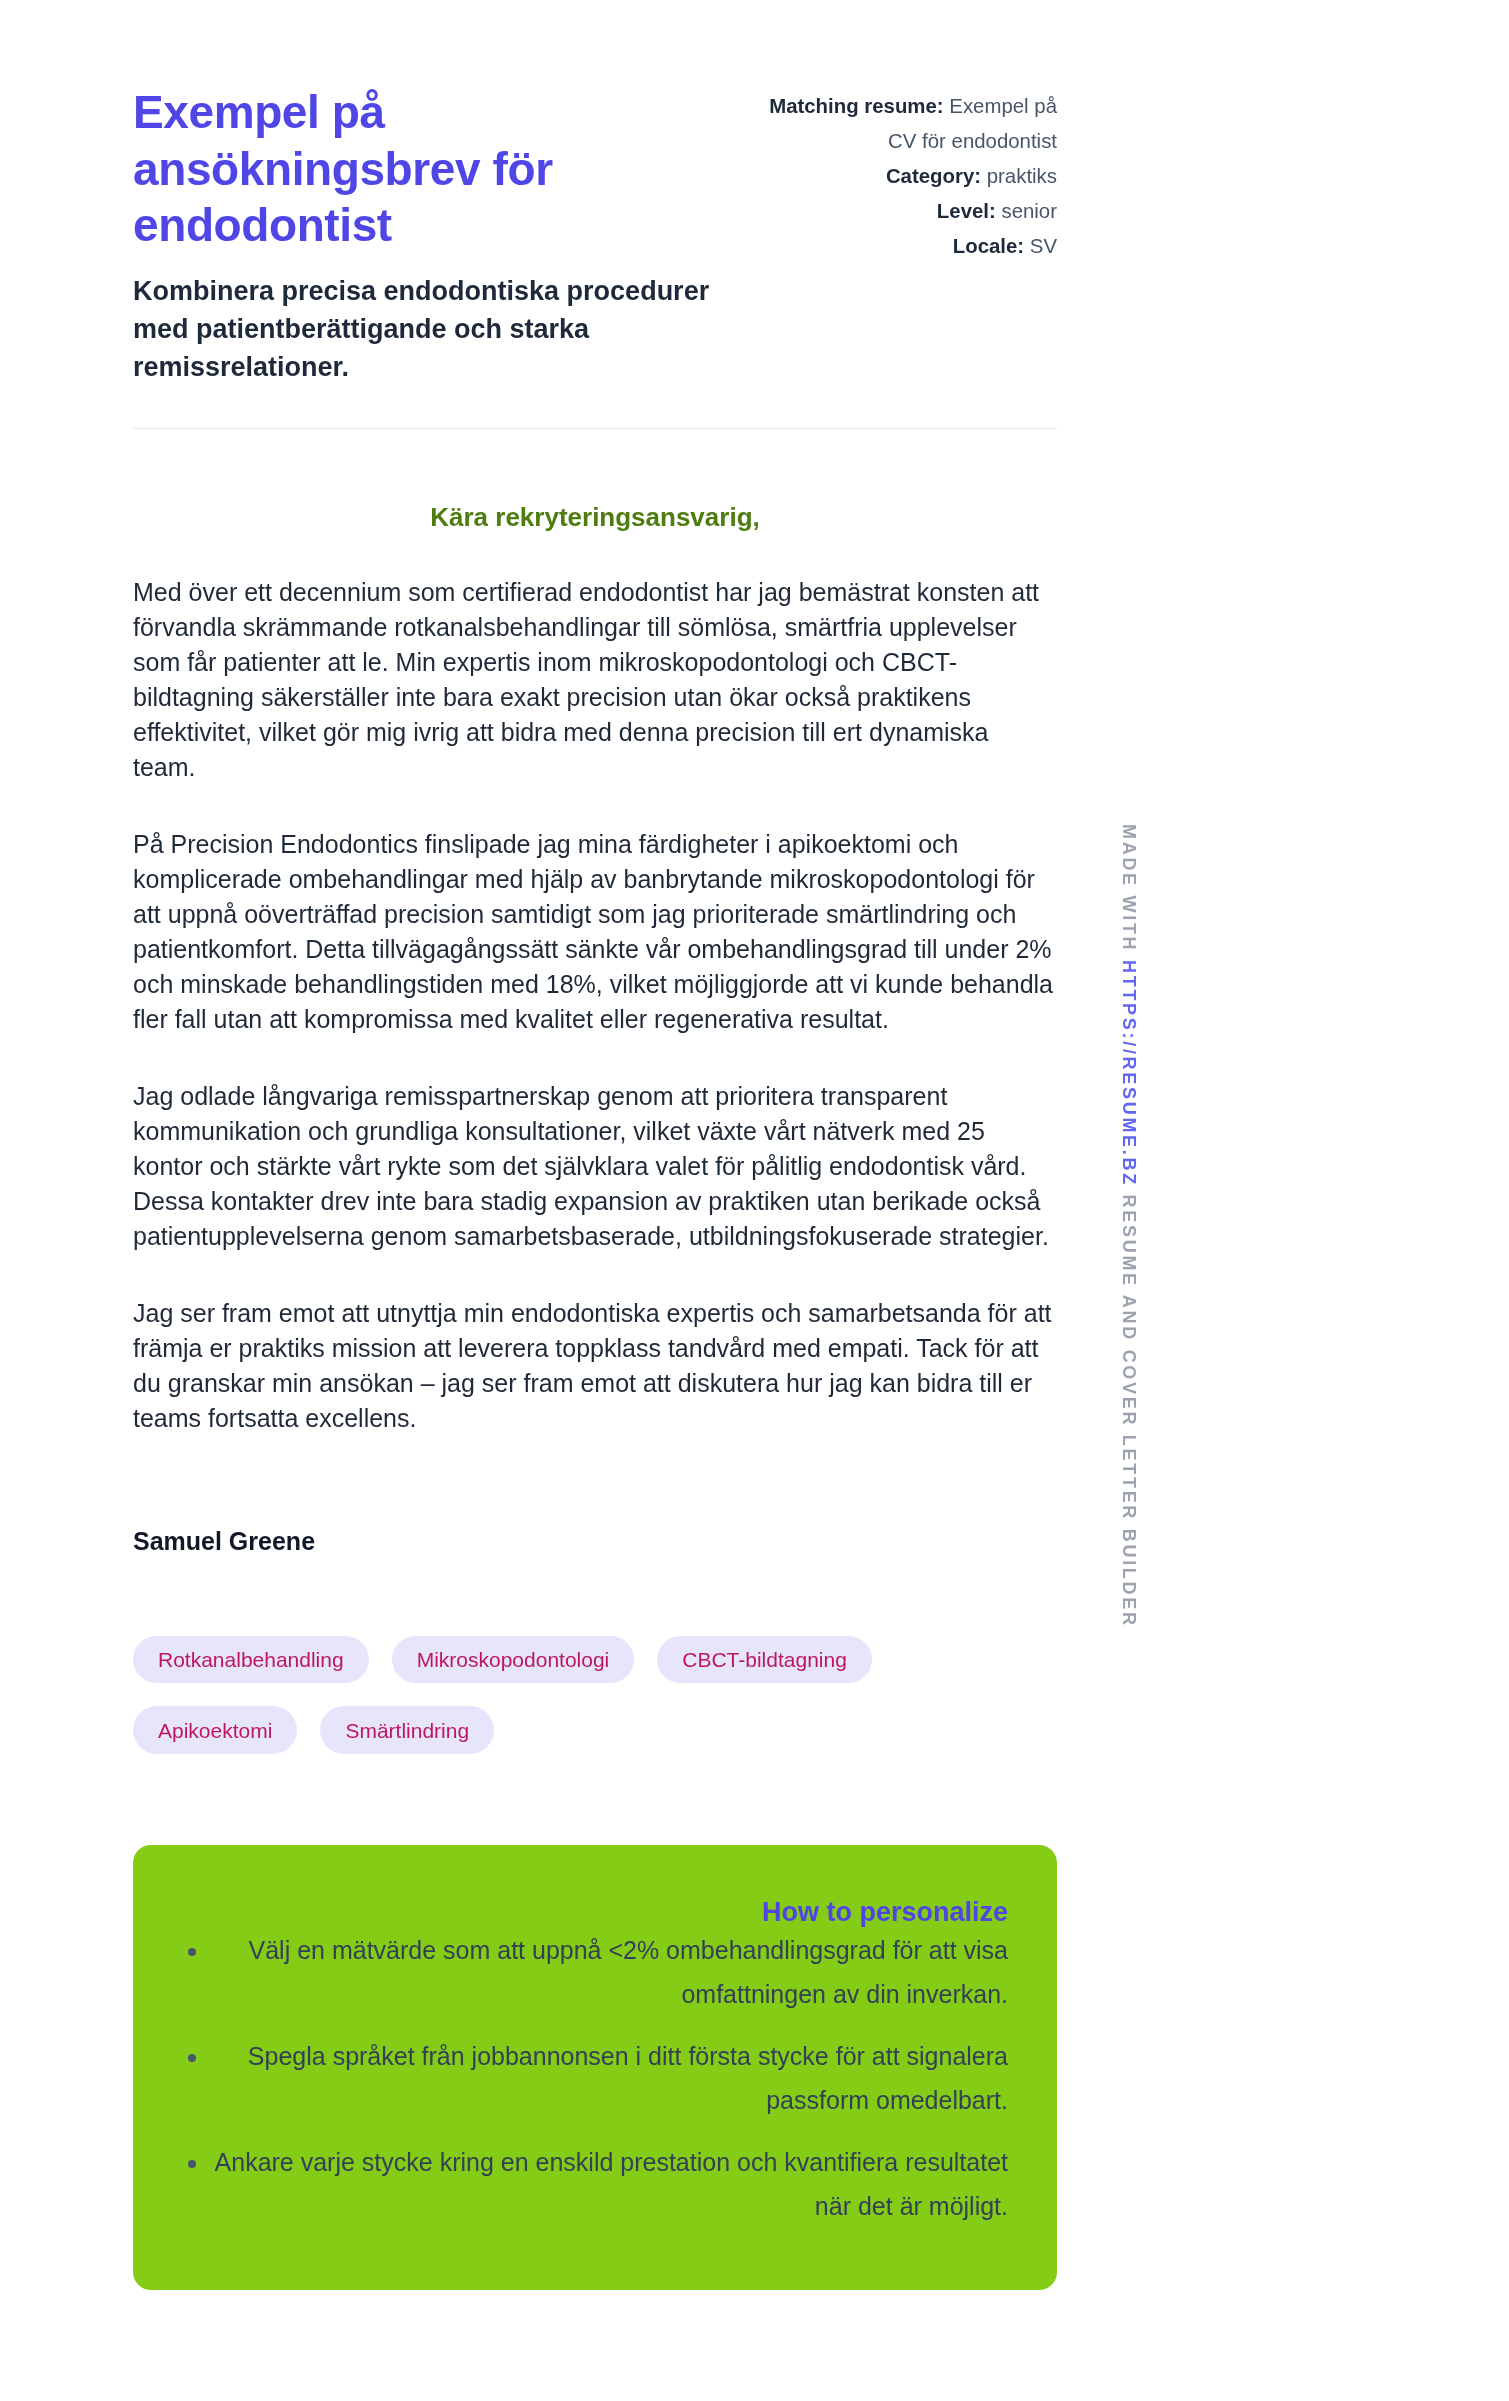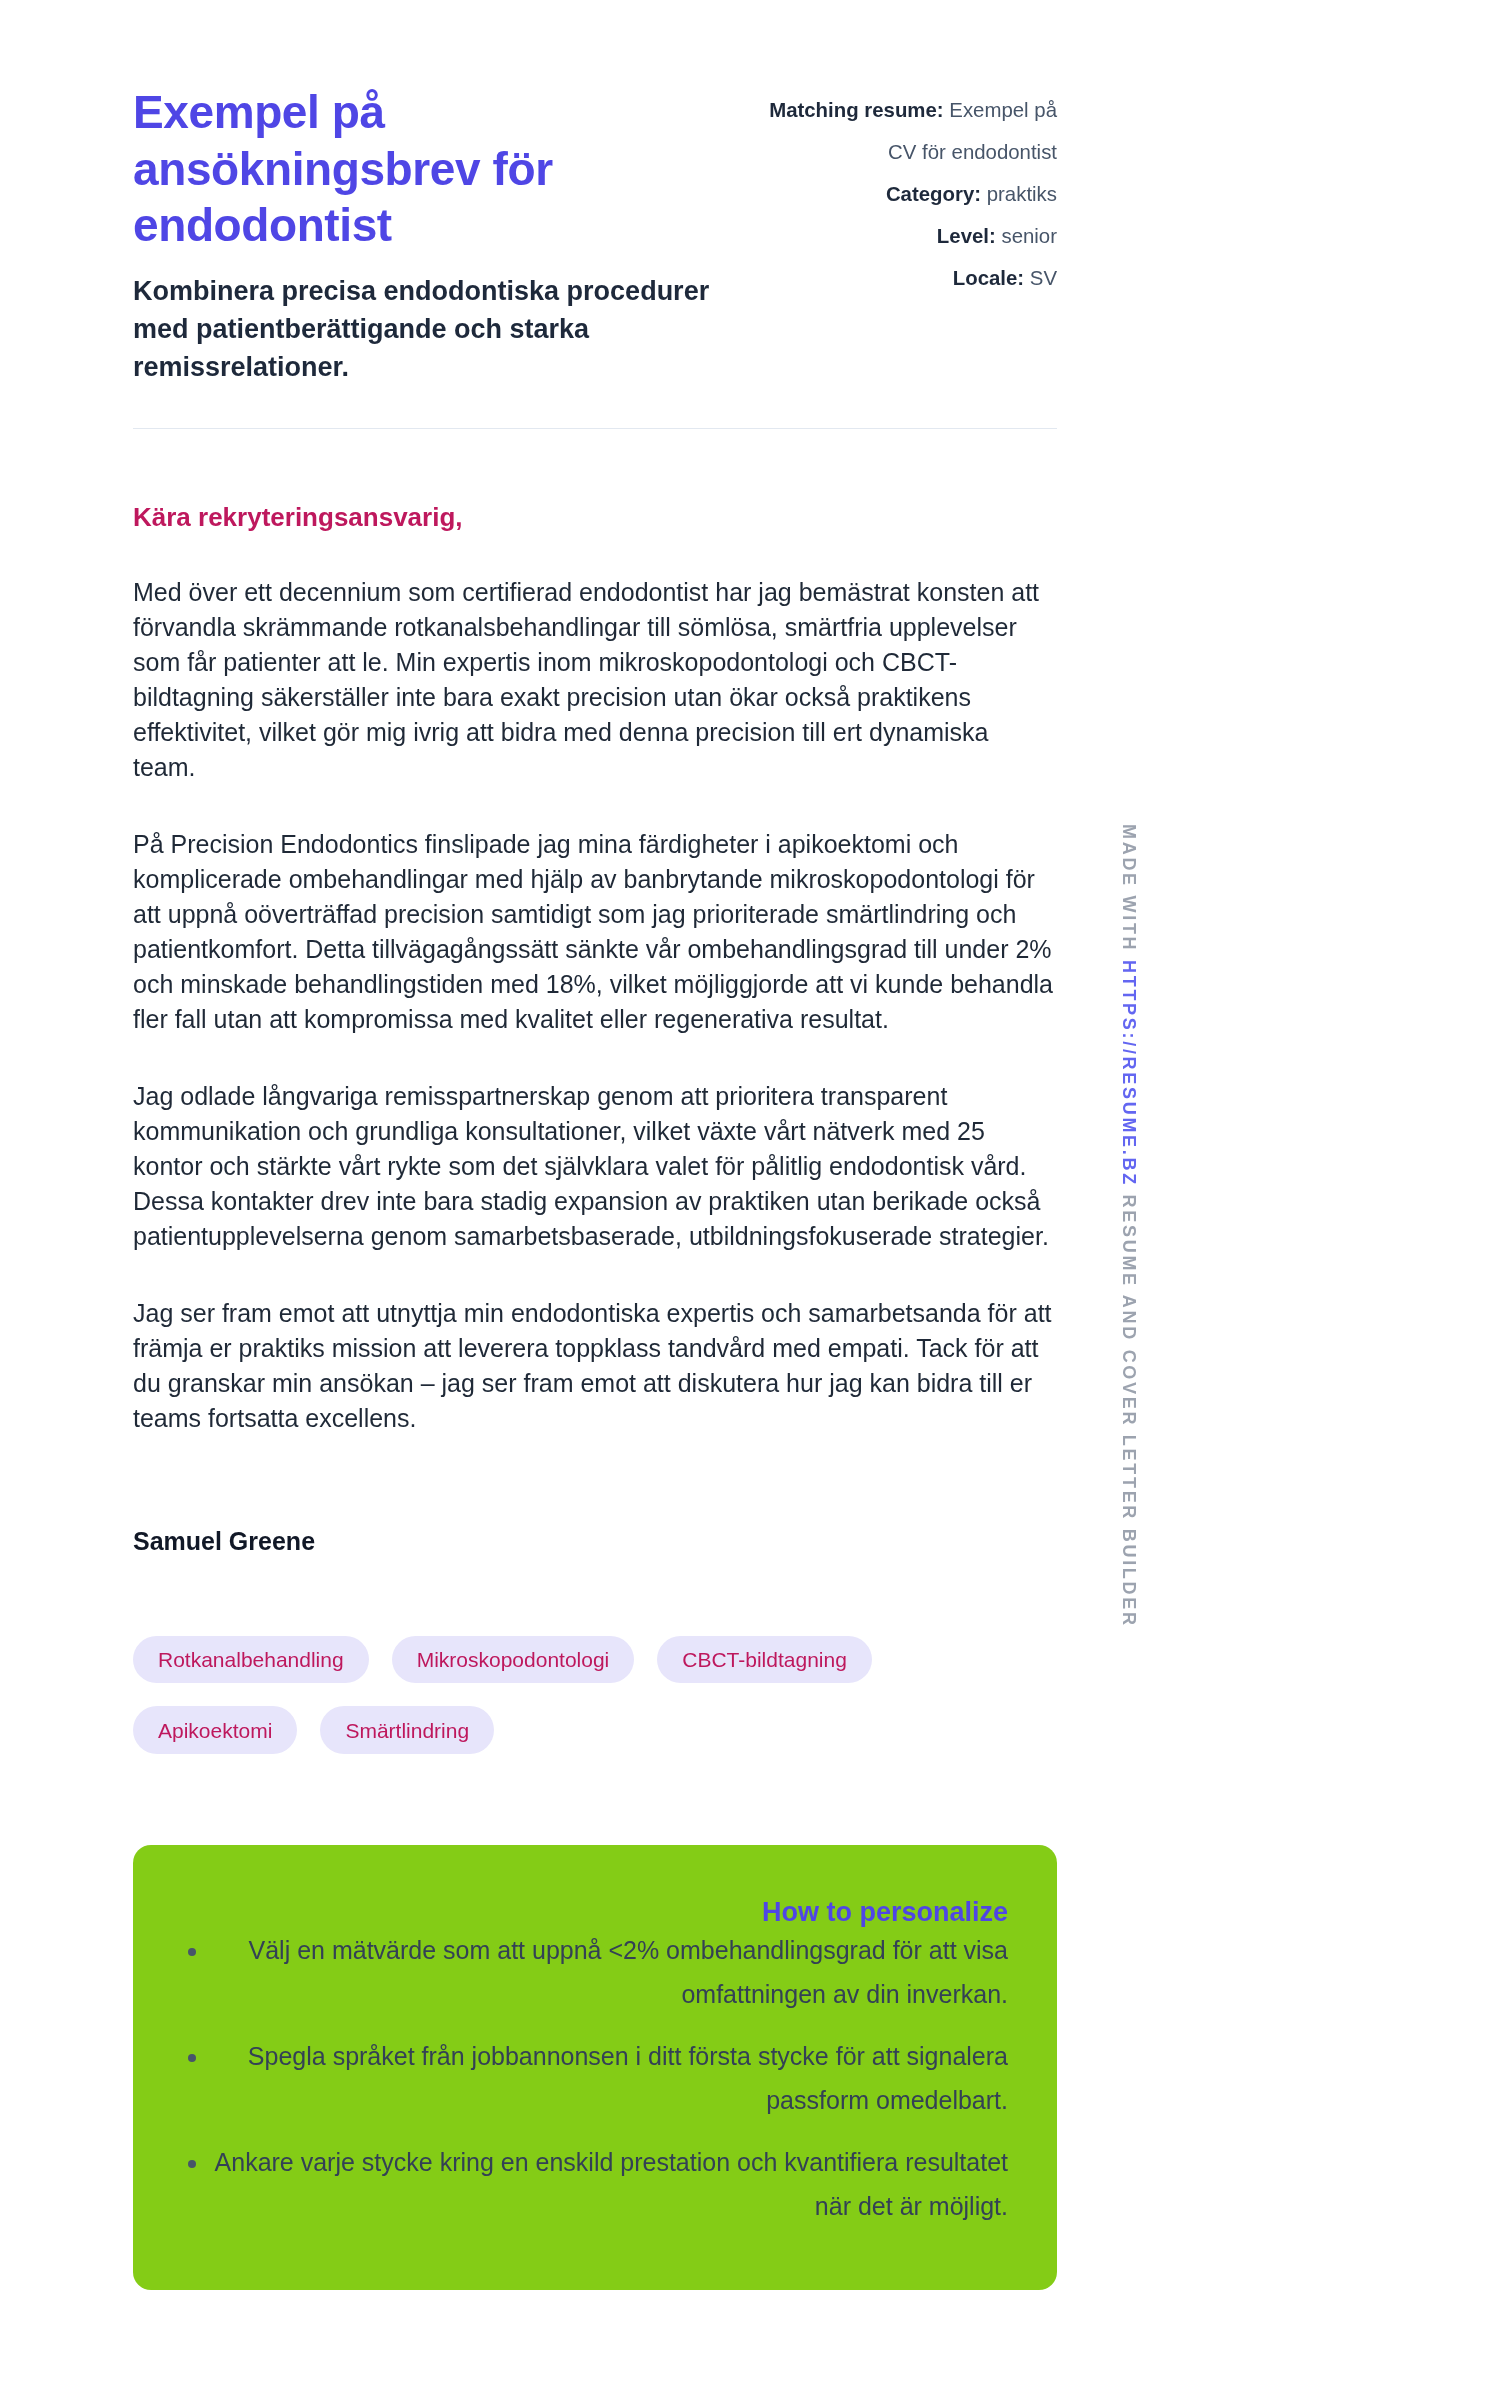--- a/index.html
+++ b/index.html
@@ -39,36 +39,37 @@
     line-height: 1.42;
     color: #1e293b;
     max-width: 773px;
   }
   .header-meta {
     flex-shrink: 0;
     width: 293px;
     padding-top: 5.3px;
     text-align: right;
     font-size: 20.4px;
-    line-height: 42px;
+    line-height: 35px;
   }
   .meta-label { font-weight: 700; color: #1e293b; }
   .meta-value { color: #475569; }
   
   .divider {
     border: none;
     border-top: 1.8px solid #e2e8f0;
     margin-top: 41px;
   }
   
   .salutation {
     margin-top: 73px;
     font-size: 26px;
     font-weight: 700;
-    color: #be185d;
+    color: #4d7c0f;
+    text-align: center;
   }
   .paragraph {
     margin-top: 42px;
     font-size: 25px;
     line-height: 35px;
     color: #1f2937;
     max-width: 1234px;
   }
   .signature-name {
     margin-top: 91px;

